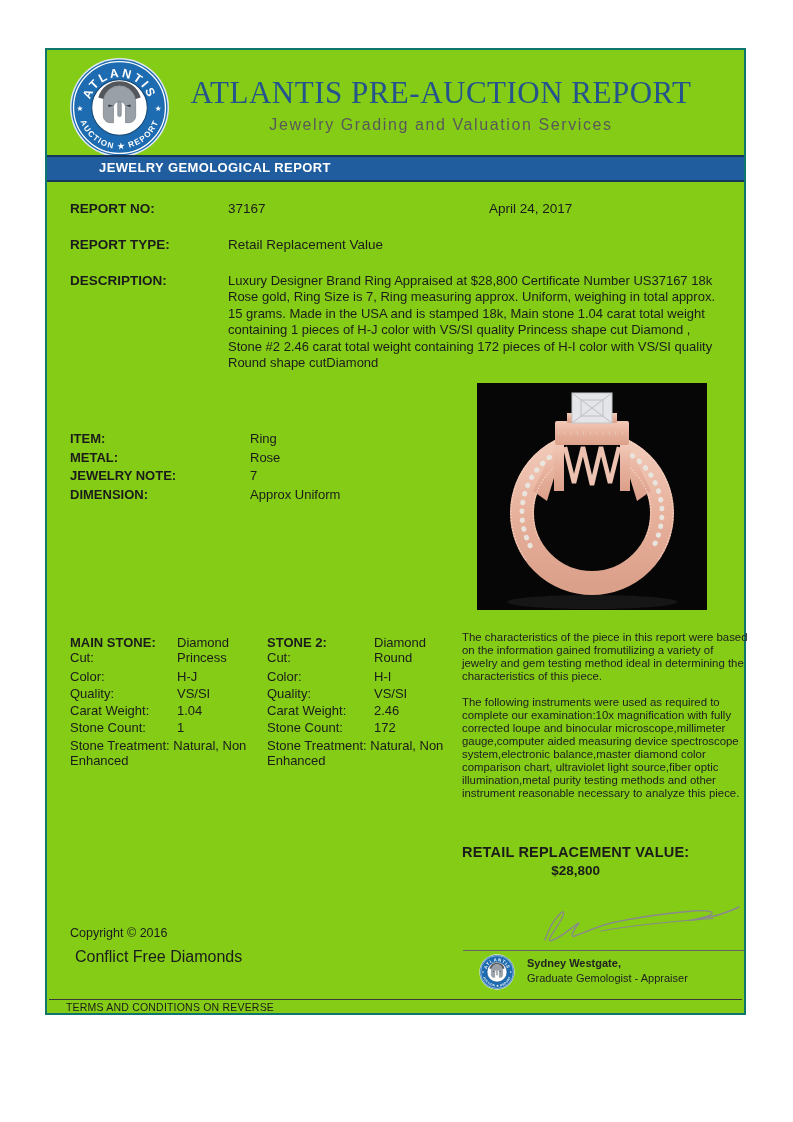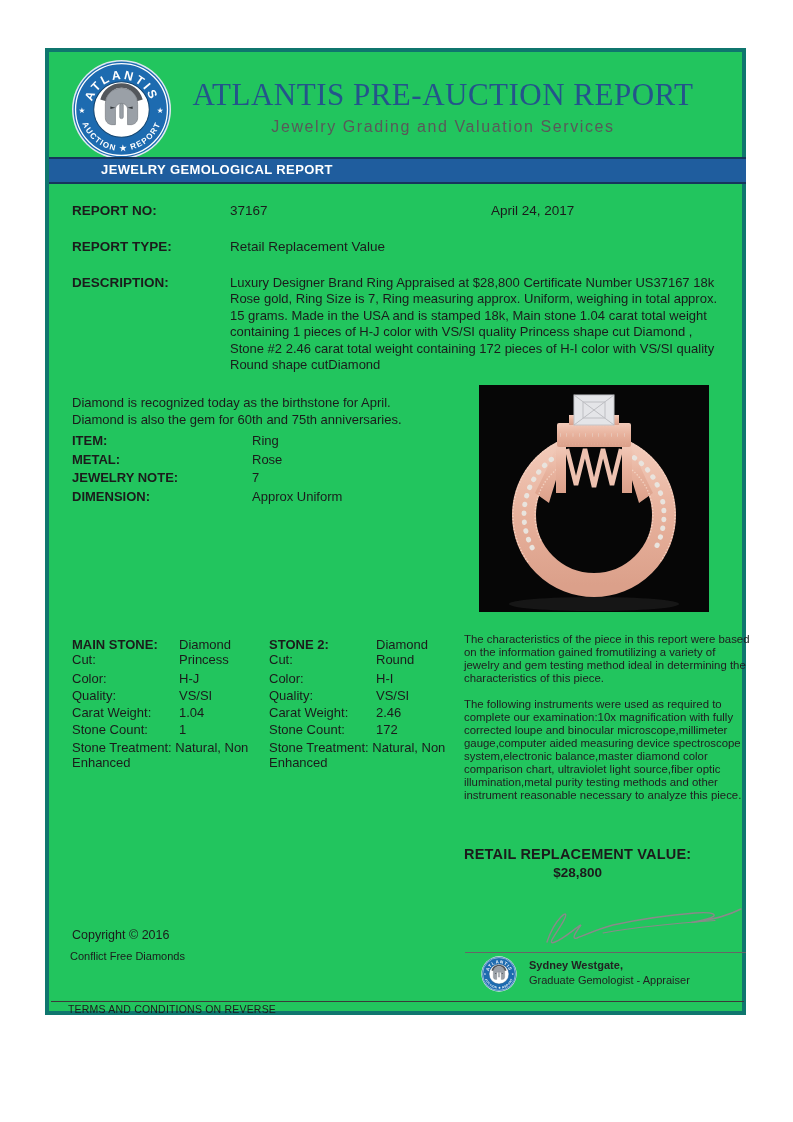--- a/index.html
+++ b/index.html
@@ -1,19 +1,19 @@
 <!DOCTYPE html>
 <html><head>
 <meta charset="utf-8">
 <style>
   html,body{margin:0;padding:0;background:#ffffff;}
   .page{position:relative;width:793px;height:1122px;background:#ffffff;
         font-family:"Liberation Sans",sans-serif;color:#1b1b1b;overflow:hidden;}
   .doc{position:absolute;left:45px;top:48px;width:701px;height:967px;
-       border:4px solid #0f766e;background:#22c55e;box-sizing:border-box;}
+       border:2px solid #0f766e;background:#84cc16;box-sizing:border-box;}
 
   
   .logo-badge{position:absolute;left:22px;top:7px;width:101px;height:101px;}
   .htext{position:absolute;left:118px;top:25px;width:552px;text-align:center;}
   .title{font-family:"Liberation Serif",serif;font-size:31px;line-height:36px;
          color:#24548B;letter-spacing:0.5px;white-space:nowrap;}
   .subtitle{font-size:16px;color:#595959;letter-spacing:1.6px;margin-top:5px;}
   .bluebar{position:absolute;left:0;top:105px;width:697px;height:27px;box-sizing:border-box;
            background:#1F5D9E;border-top:2px solid #16365C;border-bottom:2px solid #16365C;
            color:#ffffff;font-weight:bold;font-size:13px;line-height:22px;
@@ -50,21 +50,21 @@
   .streat{line-height:15.5px;margin-top:2px;}
 
   .notes{position:absolute;left:415px;top:581px;width:286px;font-size:11.4px;line-height:13px;color:#202020;}
   .notes p{margin:0 0 13px 0;}
 
   .valuation{position:absolute;left:415px;top:794px;text-align:center;}
   .val-label{font-weight:bold;font-size:14.5px;letter-spacing:0.2px;}
   .val-amount{font-weight:bold;font-size:13.5px;margin-top:3px;}
 
   .copyright1{position:absolute;left:23px;top:876px;font-size:12.5px;}
-  .copyright2{position:absolute;left:21px;top:898px;font-size:11px;}
+  .copyright2{position:absolute;left:28px;top:898px;font-size:16px;}
 
   .sig-squiggle{position:absolute;left:468px;top:850px;width:232px;height:50px;}
   .sig-line{position:absolute;left:416px;top:900px;width:281px;border-top:1px solid #666;}
   .sig-badge{position:absolute;left:432px;top:904px;width:36px;height:36px;}
   .sig-name{position:absolute;left:480px;top:906px;font-size:11px;line-height:14.5px;color:#222;}
   .sig-name .nm{font-weight:bold;}
 
   .terms-rule{position:absolute;left:2px;top:949px;width:693px;border-top:1px solid #3a3a3a;}
   .terms-text{position:absolute;left:19px;top:951px;font-size:10.5px;letter-spacing:0.2px;}
 </style>
@@ -123,24 +123,20 @@
     </div>
     <div class="row" id="row-type">
       <span class="lbl">REPORT TYPE:</span>
       <span class="val">Retail Replacement Value</span>
     </div>
     <div class="row" id="row-desc">
       <span class="lbl">DESCRIPTION:</span>
       <div class="desc-text">Luxury Designer Brand Ring Appraised at $28,800 Certificate Number US37167 18k Rose gold, Ring Size is 7, Ring measuring approx. Uniform, weighing in total approx. 15 grams. Made in the USA and is stamped 18k, Main stone 1.04 carat total weight containing 1 pieces of H-J color with VS/SI quality Princess shape cut Diamond , Stone #2 2.46 carat total weight containing 172 pieces of H-I color with VS/SI quality Round shape cutDiamond</div>
     </div>
 
-    <div class="birthnote">
-      <div>Diamond is recognized today as the birthstone for April.</div>
-      <div>Diamond is also the gem for 60th and 75th anniversaries.</div>
-    </div>
 
     <div class="specs">
       <div class="spec">
         <span class="sl">ITEM:</span>
         <span class="sv">Ring</span>
       </div>
       <div class="spec">
         <span class="sl">METAL:</span>
         <span class="sv">Rose</span>
       </div>

